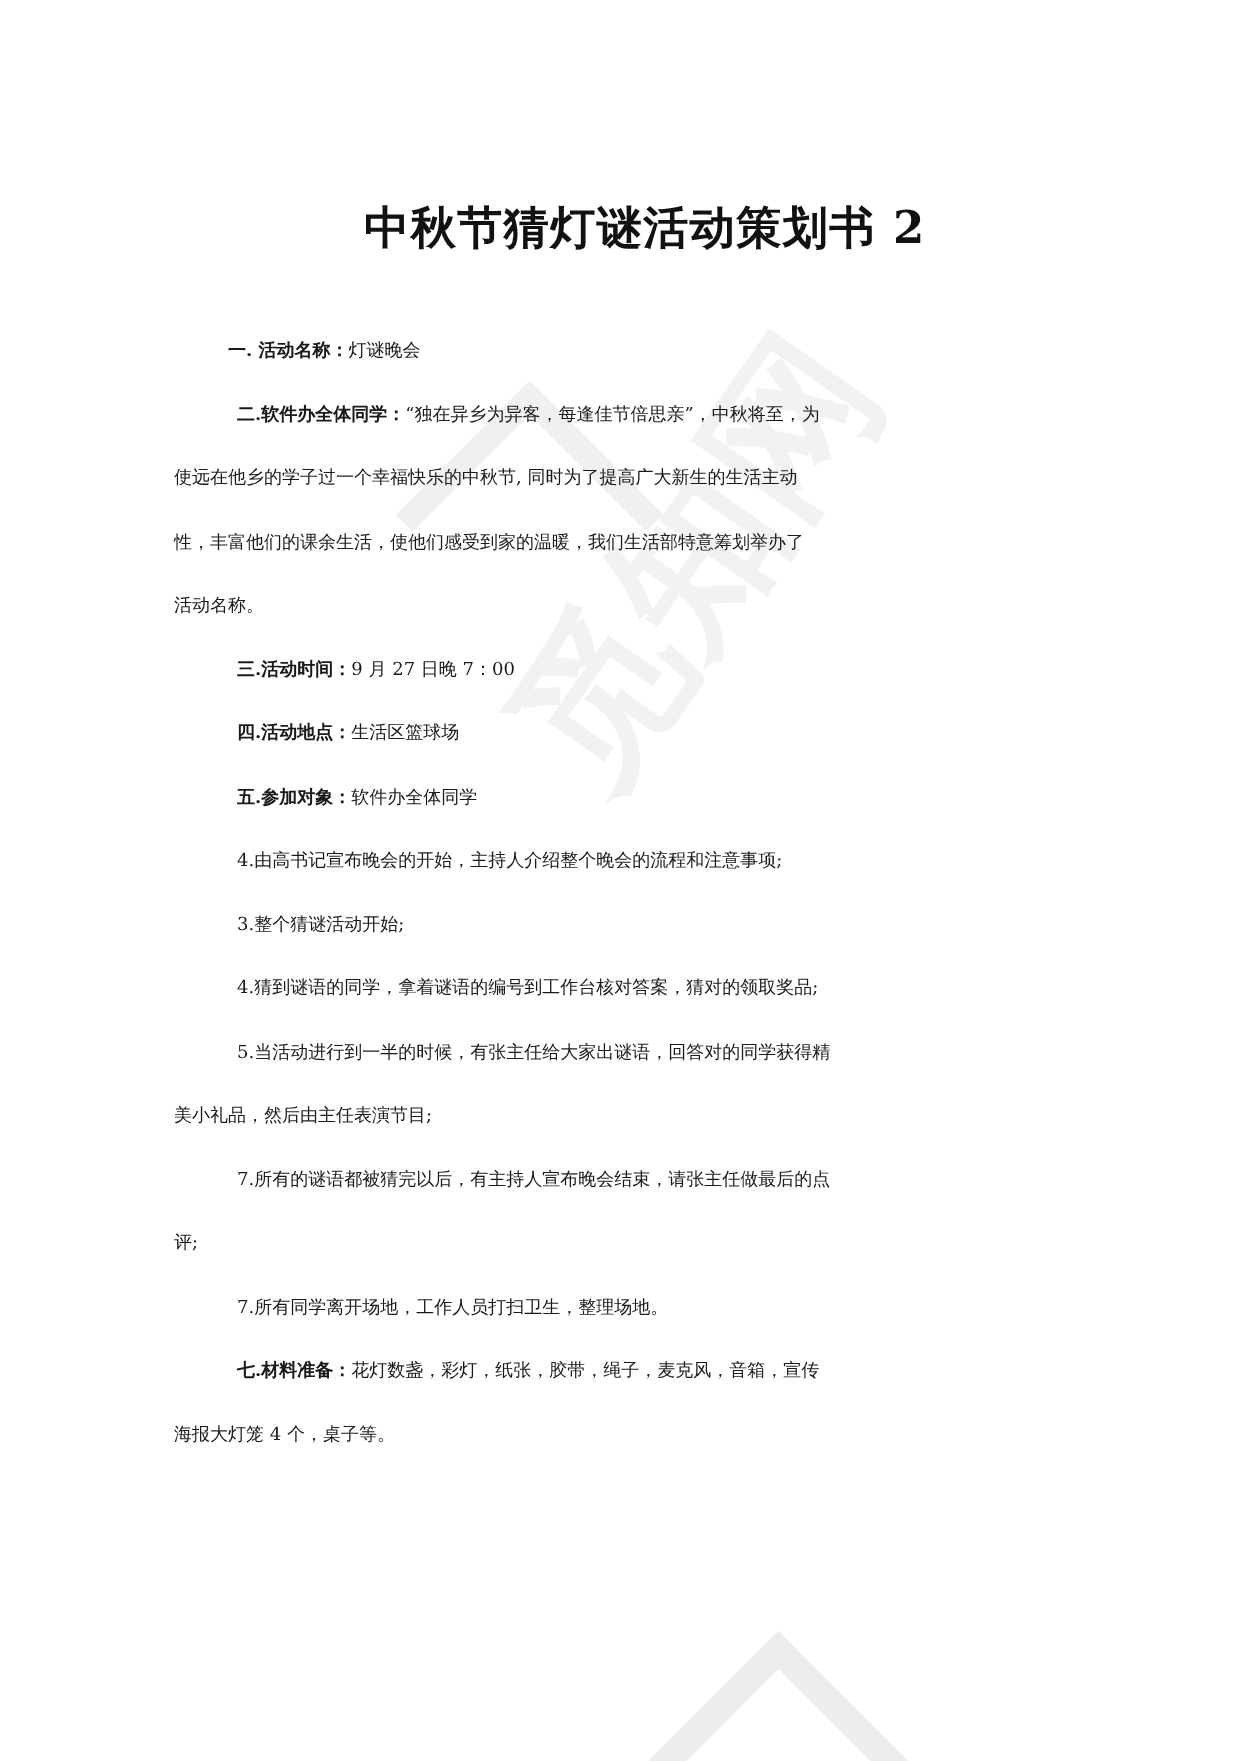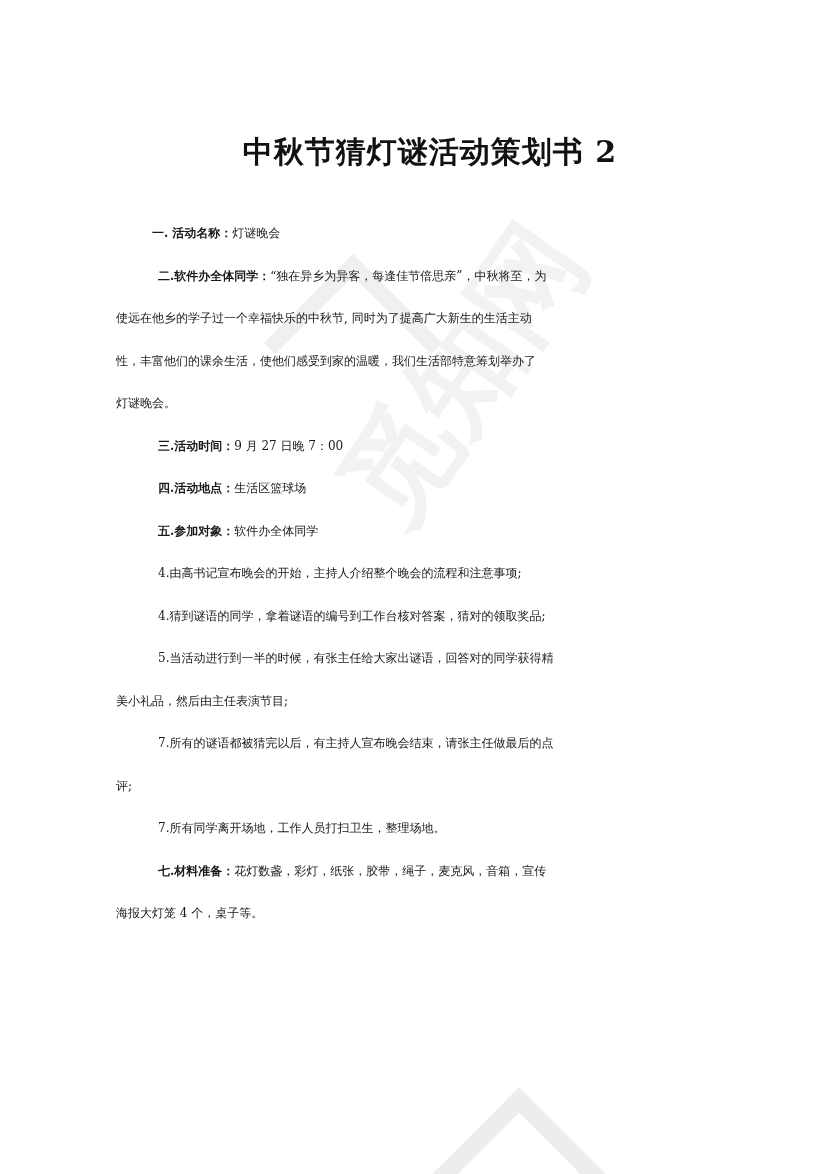--- a/index.html
+++ b/index.html
@@ -50,37 +50,38 @@
   <p class="p indent-small">
     <span class="b">一. 活动名称：</span><span>灯谜晚会</span>
   </p>
 
   <p class="p">
     <span class="line indent">
       <span class="b">二.软件办全体同学：</span><span>“独在异乡为异客，每逢佳节倍思亲”，中秋将至，为</span>
     </span>
     <span class="line">使远在他乡的学子过一个幸福快乐的中秋节, 同时为了提高广大新生的生活主动</span>
     <span class="line">性，丰富他们的课余生活，使他们感受到家的温暖，我们生活部特意筹划举办了</span>
-    <span class="line">灯谜晚会。</span>
+    <span class="line">活动名称。</span>
   </p>
 
   <p class="p indent">
     <span class="b">三.活动时间：</span><span>9 月 27 日晚 7：00</span>
   </p>
 
   <p class="p indent">
     <span class="b">四.活动地点：</span><span>生活区篮球场</span>
   </p>
 
   <p class="p indent">
     <span class="b">五.参加对象：</span><span>软件办全体同学</span>
   </p>
 
 
   <p class="p indent">4.由高书记宣布晚会的开始，主持人介绍整个晚会的流程和注意事项;</p>
+  <p class="p indent">3.整个猜谜活动开始;</p>
   <p class="p indent">4.猜到谜语的同学，拿着谜语的编号到工作台核对答案，猜对的领取奖品;</p>
   <p class="p">
     <span class="line indent">5.当活动进行到一半的时候，有张主任给大家出谜语，回答对的同学获得精</span>
     <span class="line">美小礼品，然后由主任表演节目;</span>
   </p>
   <p class="p">
     <span class="line indent">7.所有的谜语都被猜完以后，有主持人宣布晚会结束，请张主任做最后的点</span>
     <span class="line">评;</span>
   </p>
   <p class="p indent">7.所有同学离开场地，工作人员打扫卫生，整理场地。</p>

